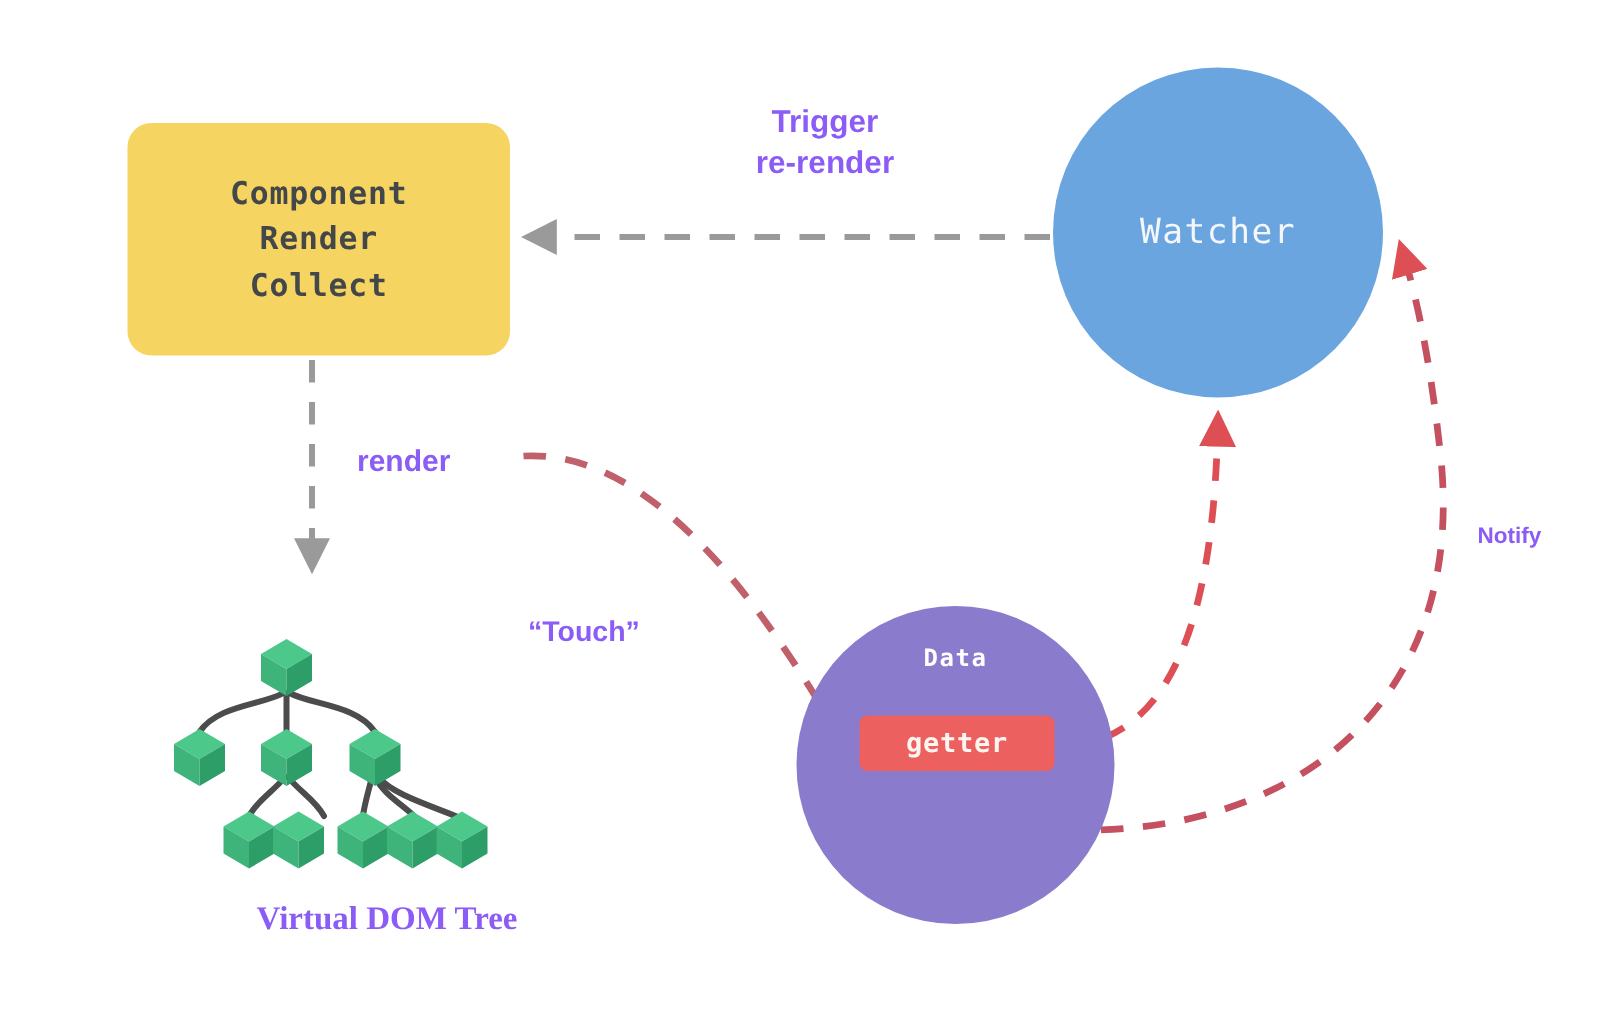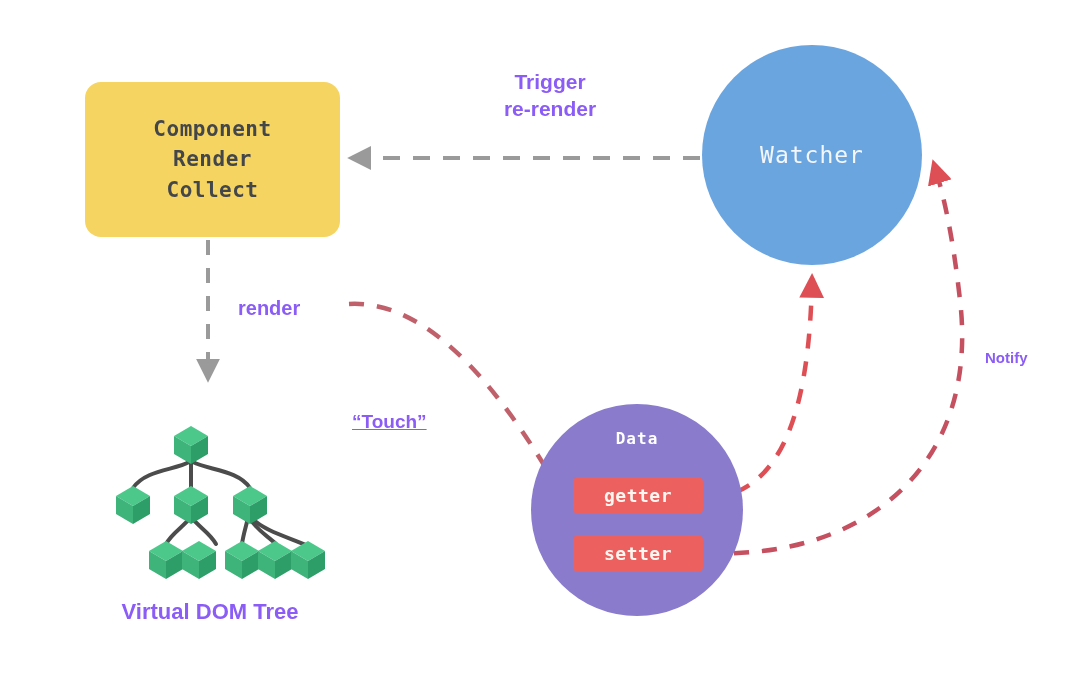--- a/index.html
+++ b/index.html
@@ -133,40 +133,40 @@
   }
   .label-render {
     left: 238px;
     top: 295px;
     font-size: 20px;
   }
   .label-touch {
     left: 352px;
     top: 410px;
     font-size: 19px;
-    text-decoration: underline;
   }
   .label-collect {
     left: 630px;
     top: 325px;
     width: 170px;
     text-align: center;
     font-size: 19px;
   }
   .label-notify {
     left: 985px;
     top: 348px;
     font-size: 15px;
   }
   .label-vdom {
     left: 75px;
     top: 598px;
     width: 270px;
-    text-align: center;
+    text-align: right;
     font-size: 22px;
+    font-family: Liberation Serif, serif;
   }
 </style>
 </head>
 <body>
 
 <div id="stage">
 
   <svg id="svg-layer" viewBox="0 0 1080 675">
     <defs>
       <marker id="arrow-gray" viewBox="0 0 10 10" refX="8" refY="5" markerWidth="6" markerHeight="6" orient="auto-start-reverse">
@@ -271,23 +271,20 @@
 
   <div class="watcher-circle">
     <div class="watcher-label">Watcher</div>
   </div>
 
   <div class="data-circle">
     <div class="data-label">Data</div>
     <div class="accessor-box getter">
       <span class="accessor-label">getter</span>
     </div>
-    <div class="accessor-box setter">
-      <span class="accessor-label">setter</span>
-    </div>
   </div>
 
   <div class="diagram-label label-trigger">Trigger
 re-render</div>
 
   <div class="diagram-label label-render">render</div>
 
   <div class="diagram-label label-touch">“Touch”</div>
 
 

